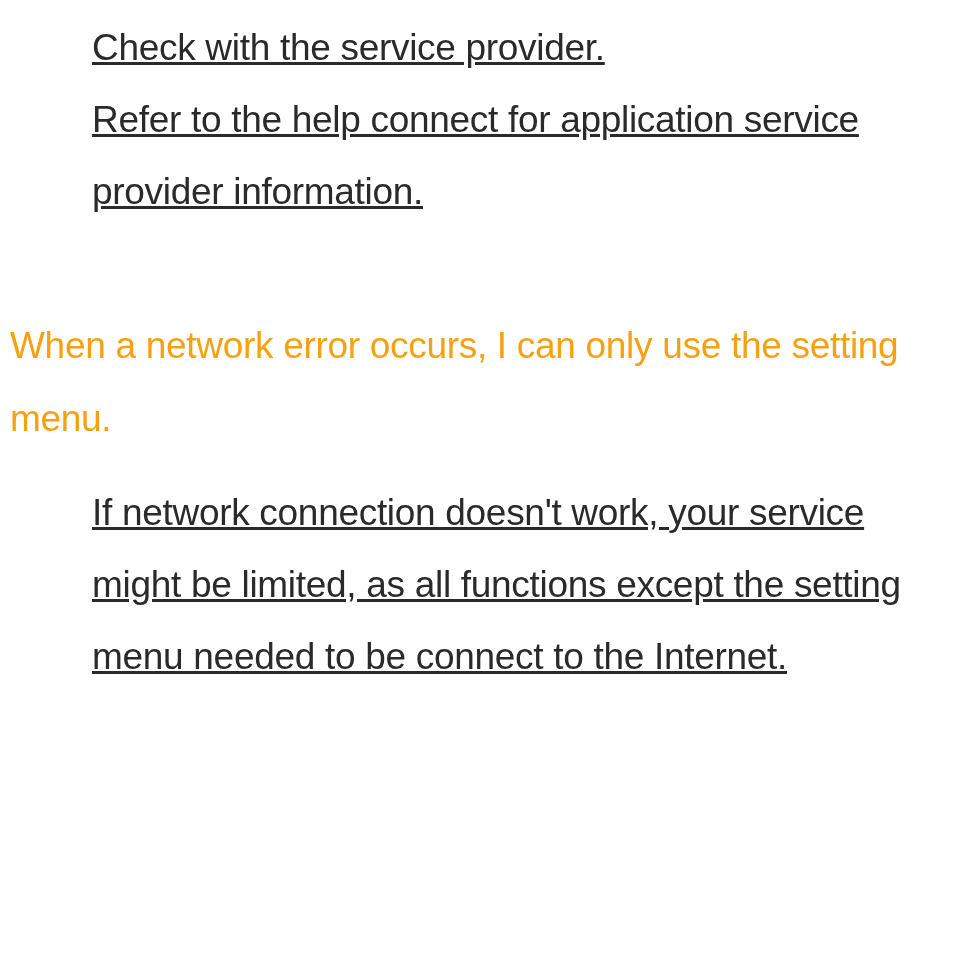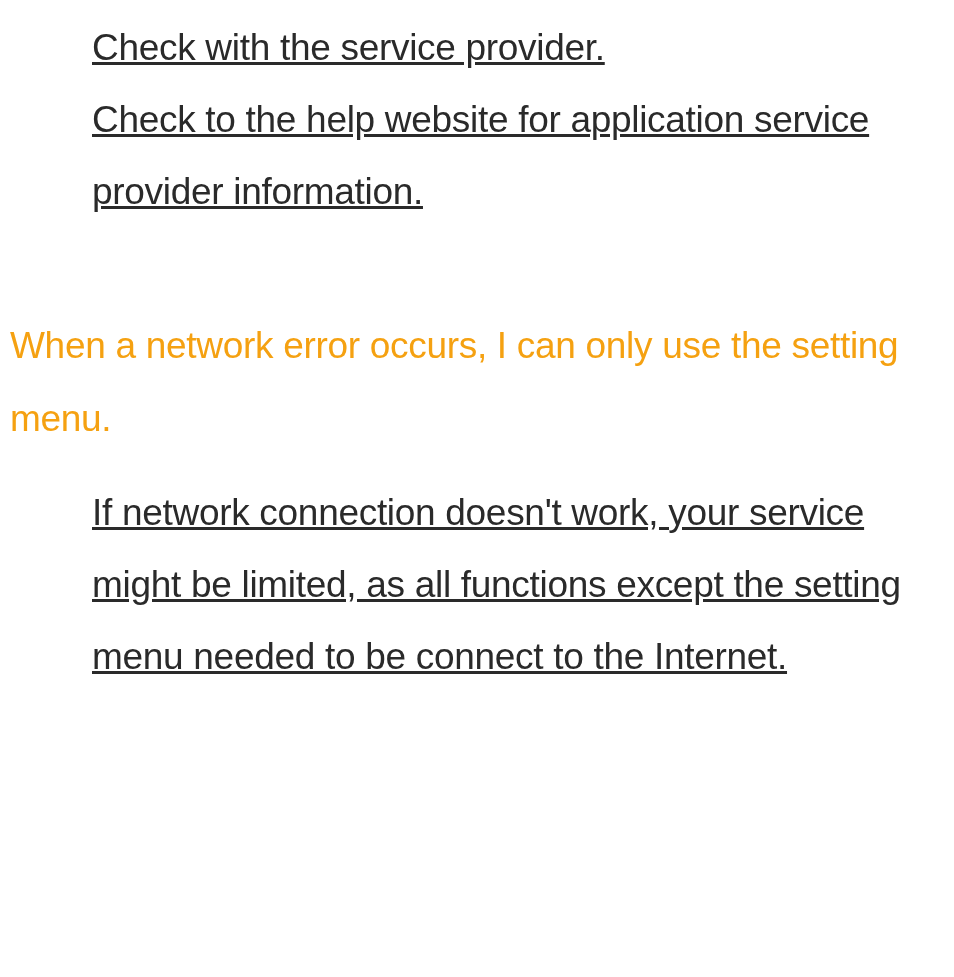--- a/index.html
+++ b/index.html
@@ -38,21 +38,21 @@
       line-height: 1.95;
       color: #f5a111;
       letter-spacing: -0.3px;
     }
   </style>
 </head>
 <body>
 
 <div class="indented-block">
   <p class="body-text">Check with the service provider.</p>
-  <p class="body-text">Check to the help website for application service provider information.</p>
+  <p class="body-text">Refer to the help connect for application service provider information.</p>
 </div>
 
 <div class="heading-block">
   <p class="heading-text">When a network error occurs, I can only use the setting menu.</p>
 </div>
 
 <div class="indented-block">
   <p class="body-text">If network connection doesn't work, your service might be limited, as all functions except the setting menu needed to be connect to the Internet.</p>
 </div>
 

